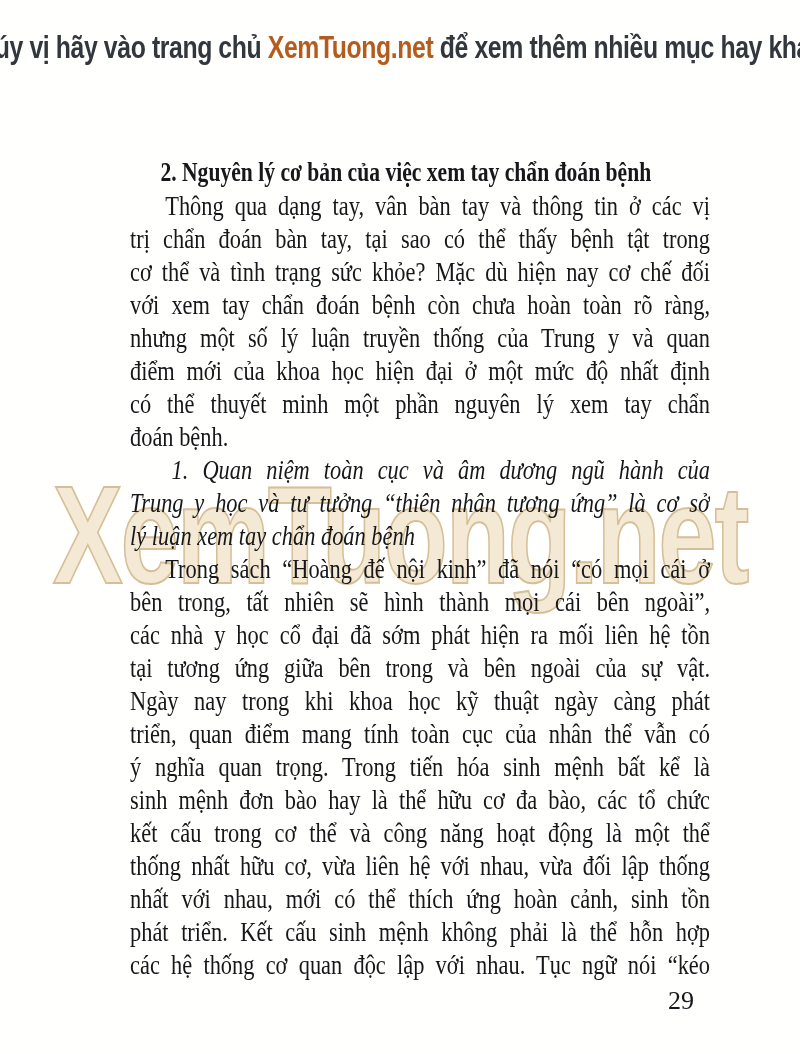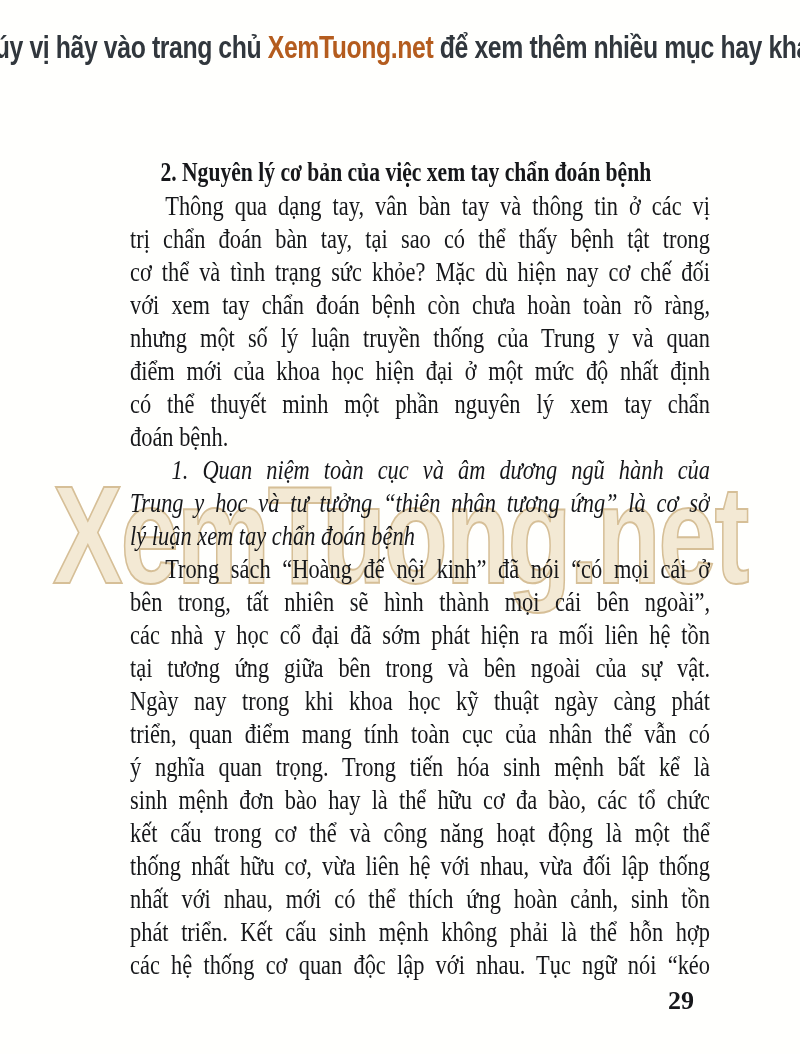--- a/index.html
+++ b/index.html
@@ -63,21 +63,20 @@
   .line.end{text-align-last:left;}
   .line.bold{font-weight:700;font-size:27px;text-indent:38px;}
   .line.ital{font-style:italic;}
   .line.ital.start{text-indent:52px;}
   
   .pagenum{
     position:absolute;
     left:668px;top:986px;
     font-size:26px;
     z-index:1;
-    font-weight:bold;
   }
 </style>
 </head>
 <body>
 
 <div class="page">
 
   <div class="banner">
     <div class="banner-inner">
       <span data-bind="banner.prefix">Qúy vị hãy vào trang chủ </span><span class="brand" data-bind="banner.brand" data-bind-style="color:banner.brand_color" style="color: rgb(180, 92, 30);">XemTuong.net</span><span data-bind="banner.suffix"> để xem thêm nhiều mục hay khác</span>

